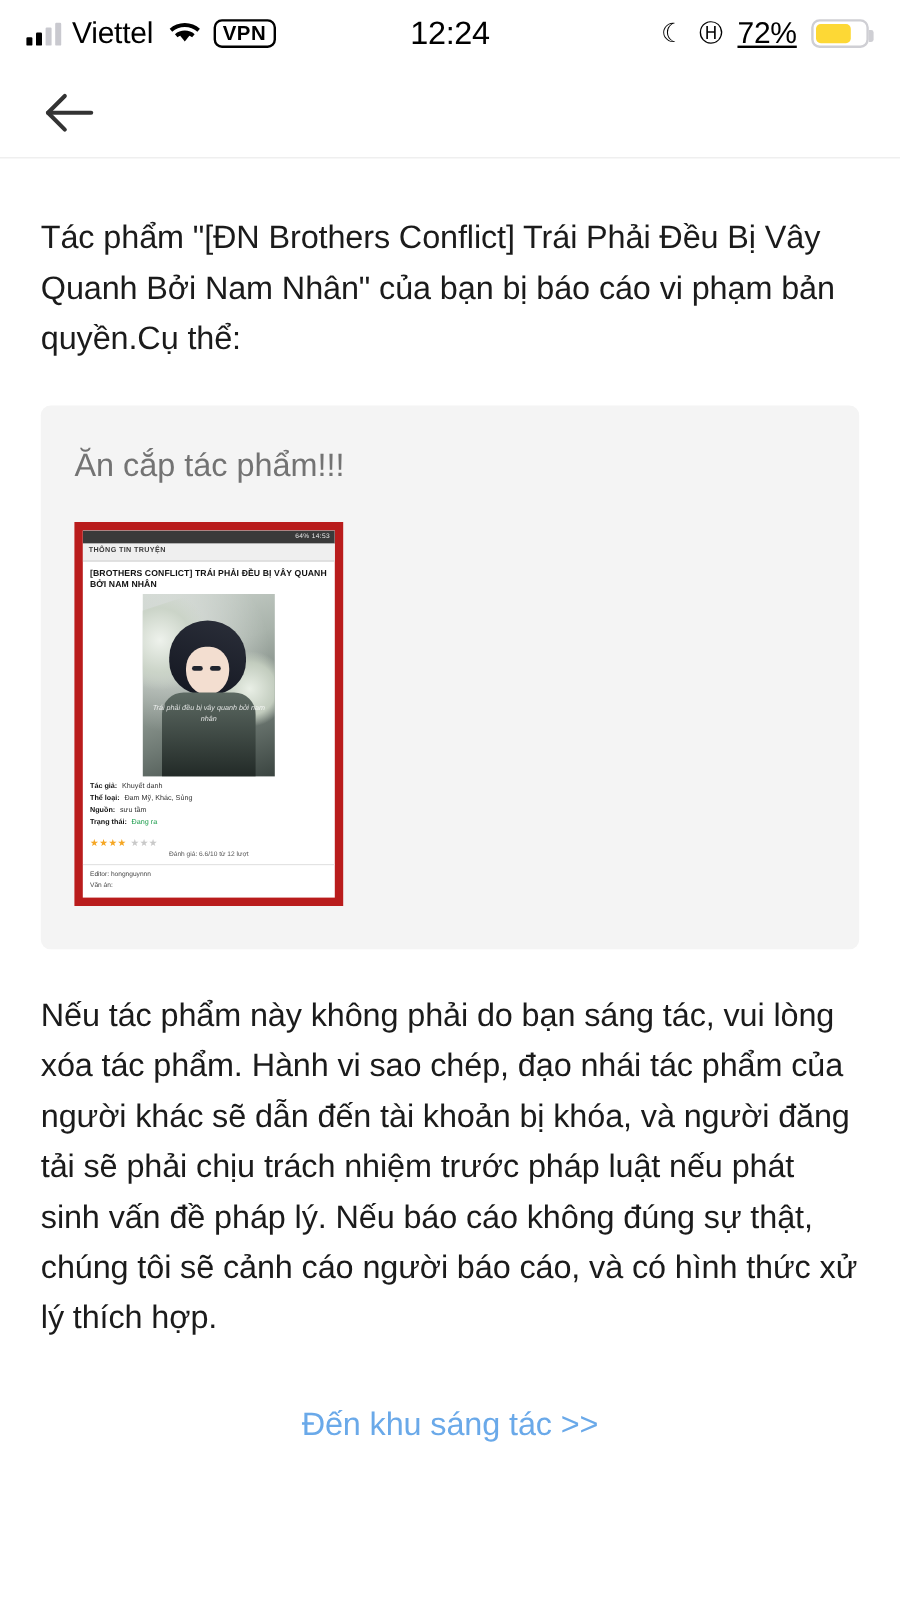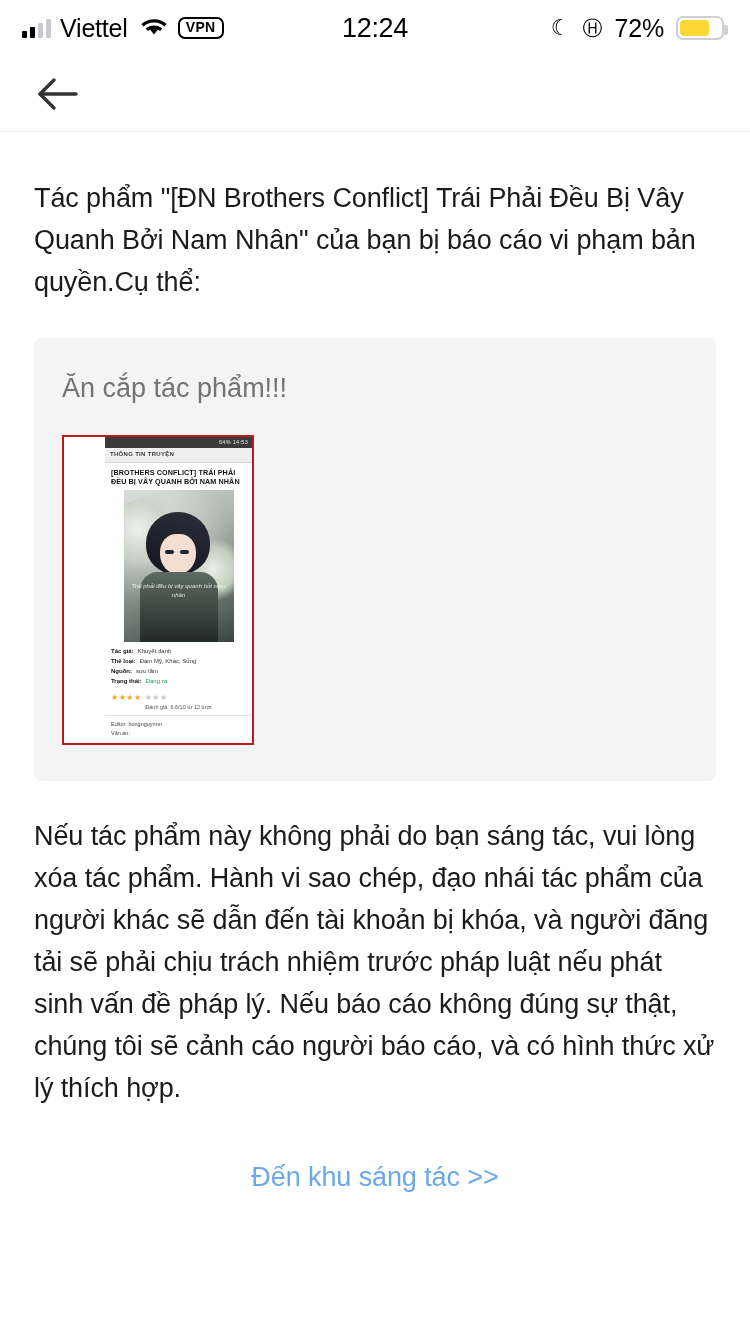--- a/index.html
+++ b/index.html
@@ -22,32 +22,32 @@
   .signal{ display:flex; align-items:flex-end; gap:3px; height:20px; }
   .signal i{ display:block; width:5px; background:#000; border-radius:1px; }
   .signal i:nth-child(1){ height:7px; }
   .signal i:nth-child(2){ height:11px; }
   .signal i:nth-child(3){ height:15px; background:#c9c9cf; }
   .signal i:nth-child(4){ height:19px; background:#c9c9cf; }
   .carrier{ font-size:25px; letter-spacing:-0.2px; }
   .wifi{ margin-left:2px; }
   .vpn{
     border:2.5px solid #000; border-radius:7px;
-    font-size:14px; font-weight:700; letter-spacing:0.4px;
+    font-size:17px; font-weight:700; letter-spacing:0.4px;
     padding:1px 6px 2px; line-height:1.05;
   }
   .sb-time{
     position:absolute; left:0; right:0; text-align:center;
     font-size:27px; font-weight:400; letter-spacing:-0.3px;
     pointer-events:none;
   }
   .sb-right{ margin-left:auto; display:flex; align-items:center; gap:12px; }
   .moon{ font-size:22px; line-height:1; }
   .lockrot{ font-size:20px; line-height:1; }
-  .battpct{ font-size:25px; letter-spacing:-0.2px; }
+  .battpct{ font-size:25px; letter-spacing:-0.2px;text-decoration:underline; }
   .batt{
     width:48px; height:24px; border:2.5px solid #cfcfd4; border-radius:7px;
     position:relative; display:flex; align-items:center; padding:2px;
   }
   .batt::after{
     content:""; position:absolute; right:-6px; top:7px;
     width:4px; height:10px; background:#cfcfd4; border-radius:0 2px 2px 0;
   }
   .batt span{ display:block; height:100%; background:#fdd835; border-radius:4px; }
 
@@ -79,28 +79,27 @@
     border-radius:8px;
     padding:32px 28px 36px;
   }
   .quote-title{
     font-size:27px; color:#737373; line-height:1.4;
     margin-bottom:28px;
   }
 
   
   .shot{
-    width:192px;
+    width:224px;
     background:#ffffff;
-    border:2px solid #b91c1c;
+    border:7px solid #b91c1c;
     font-size:7px;
     color:#222;
     line-height:1.25;
     overflow:hidden;
-    padding-left:41px;
   }
   .shot-status{
     display:flex; align-items:center; justify-content:space-between;
     background:#3a3a3a; color:#e8e8e8;
     font-size:5.5px; padding:2px 4px;
   }
   .shot-status .r{ letter-spacing:0.3px; }
   .shot-hdr{
     background:#efefef; border-bottom:1px solid #d4d4d4;
     padding:3px 5px; font-size:6px; font-weight:700;

